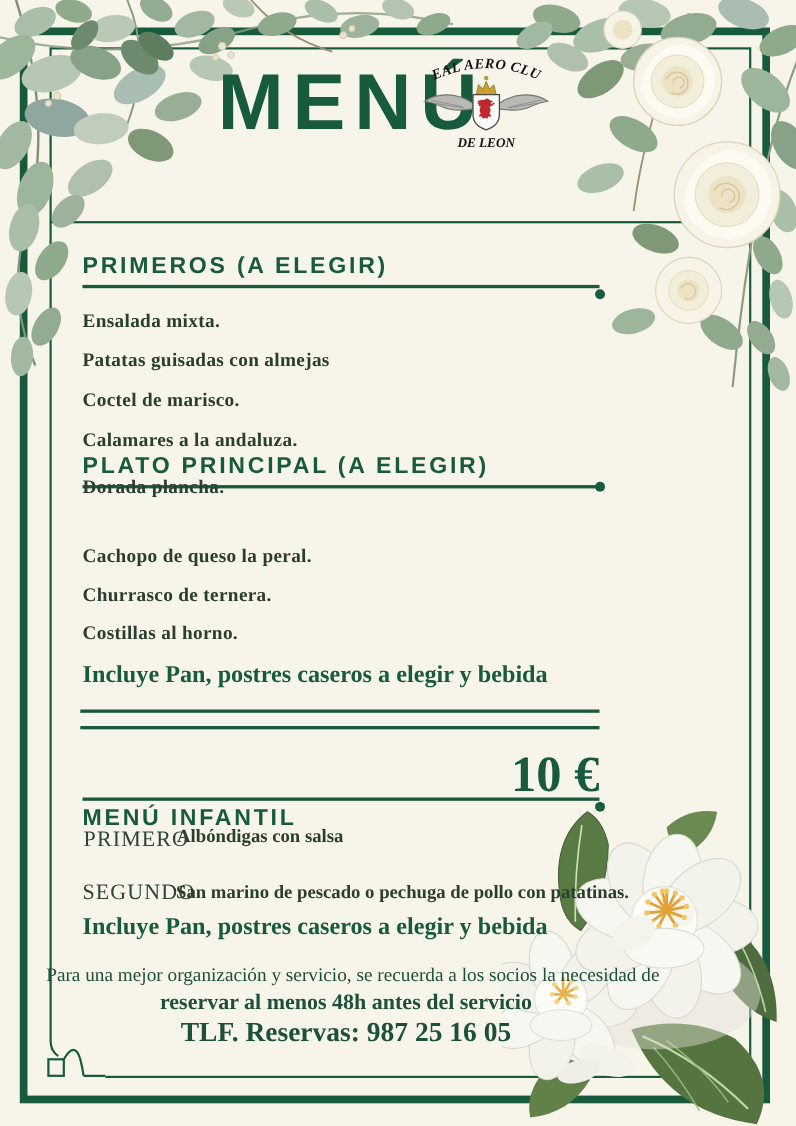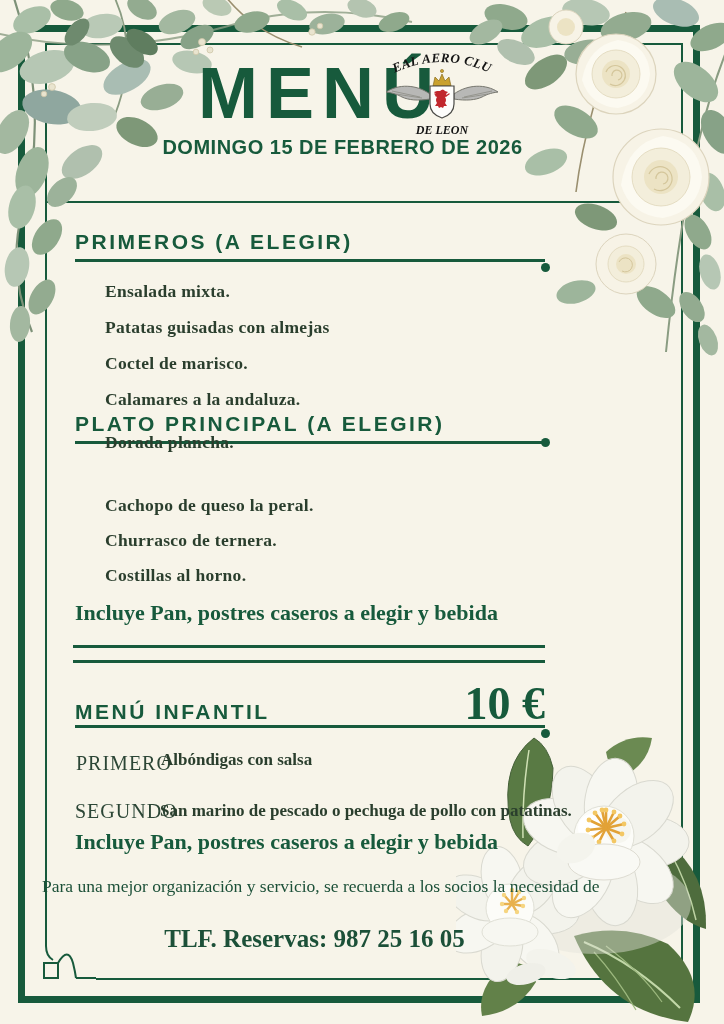--- a/index.html
+++ b/index.html
@@ -23,21 +23,21 @@
   .hdr-center{position:absolute;left:75px;width:535px;text-align:center;
     font-family:"Liberation Sans",sans-serif;font-weight:bold;color:var(--g);white-space:nowrap;}
   .date-line{top:136px;font-size:20px;letter-spacing:.5px;}
   .subtitle{top:162px;font-size:24px;letter-spacing:7px;}
 
   .sec-h{position:absolute;left:75px;font-family:"Liberation Sans",sans-serif;font-weight:bold;
     font-size:21px;letter-spacing:2.5px;color:var(--g);white-space:nowrap;}
   .price{position:absolute;right:179px;font-weight:bold;font-size:46px;color:var(--g);
     white-space:nowrap;line-height:1;}
   .item{position:absolute;left:75px;font-size:17.5px;font-weight:bold;color:var(--dark);
-    letter-spacing:.3px;white-space:nowrap;margin-left:30px;}
+    letter-spacing:.3px;white-space:nowrap;}
   .note{position:absolute;left:75px;font-size:22px;font-weight:bold;color:var(--g);white-space:nowrap;}
   .course-label{position:absolute;left:76px;font-size:20px;color:#2c4636;letter-spacing:1px;}
   .course-dish{position:absolute;left:161px;font-size:17px;font-weight:bold;color:var(--dark);white-space:nowrap;}
   .foot{position:absolute;left:42px;width:545px;text-align:center;color:#1c5038;white-space:nowrap;}
   .f1{top:876px;font-size:17.5px;}
   .f2{top:900px;font-size:20px;font-weight:bold;}
   .f3{top:925px;font-size:25px;font-weight:bold;}
 </style>
 </head>
 <body>
@@ -304,43 +304,43 @@
       </g>
 
       <g>
         <path d="M52,42 L76,42 L76,60 Q76,70 64,74 Q52,70 52,60 Z" fill="#fdfdfb" stroke="#4a4a46" stroke-width="1.2"></path>
         <path d="M62,47 q3,-3 5,0 l3,1 -2,2 1,2 -2,1 q2,3 0,6 l2,3 -3,0 -1,2 -2,-1 -2,1 -1,-2 -3,0 2,-3 q-2,-3 0,-6 l-2,-1 1,-2 -2,-2 3,-1 z" fill="#c1272d"></path>
         <path d="M60,52 l-3,-2 M68,52 l3,-2" stroke="#c1272d" stroke-width="1.4" stroke-linecap="round"></path>
       </g>
       <text x="64" y="90" text-anchor="middle" font-family="Liberation Serif, serif" font-size="12" font-style="italic" font-weight="bold" fill="#141414">DE LEON</text>
     </svg>
 
-    <div class="hdr-center date-line">DOMINGO 15 DE FEBRERO DE 2026</div>
 
     <div class="sec-h" style="top:230px;">PRIMEROS (A ELEGIR)</div>
     <div class="item" style="top:281px;">Ensalada mixta.</div>
     <div class="item" style="top:317px;">Patatas guisadas con almejas</div>
     <div class="item" style="top:353px;">Coctel de marisco.</div>
     <div class="item" style="top:389px;">Calamares a la andaluza.</div>
 
     <div class="sec-h" style="top:412px;">PLATO PRINCIPAL (A ELEGIR)</div>
     <div class="item" style="top:432px;">Dorada plancha.</div>
     <div class="item" style="top:530px;">Churrasco de ternera.</div>
     <div class="item" style="top:495px;">Cachopo de queso la peral.</div>
     <div class="item" style="top:565px;">Costillas al horno.</div>
 
     <div class="note" style="top:600px;">Incluye Pan, postres caseros a elegir y bebida</div>
 
-    <div class="sec-h" style="top:700px;text-align:right;">MENÚ INFANTIL</div>
+    <div class="sec-h" style="top:732px;text-align:right;">MENÚ INFANTIL</div>
     <div class="price" style="top:681px;">10 €</div>
 
     <div class="course-label" style="top:752px;">PRIMERO</div>
     <div class="course-dish" style="top:750px;">Albóndigas con salsa</div>
     <div class="course-label" style="top:800px;left:75px;">SEGUNDO</div>
     <div class="course-dish" style="top:801px;left:160px;">San marino de pescado o pechuga de pollo con patatinas.</div>
 
     <div class="note" style="top:829px;">Incluye Pan, postres caseros a elegir y bebida</div>
 
     <div class="foot f1">Para una mejor organización y servicio, se recuerda a los socios la necesidad de</div>
+    <div class="foot f2">reservar al menos 48h antes del servicio</div>
     <div class="foot f3">TLF. Reservas: 987 25 16 05</div>
   </div>
 
 </div>
 
 </body></html>

